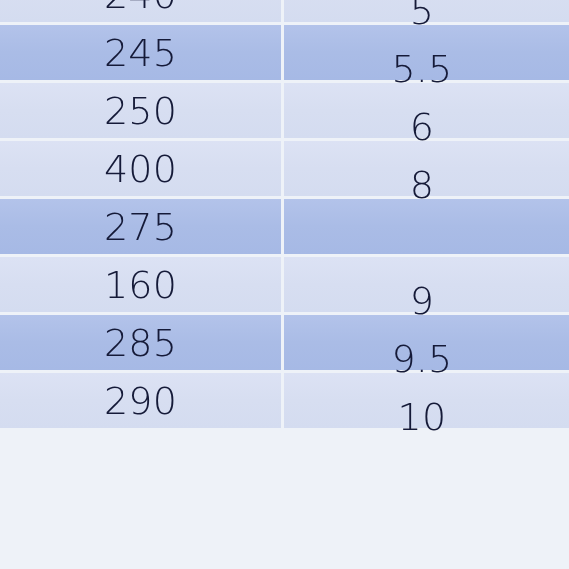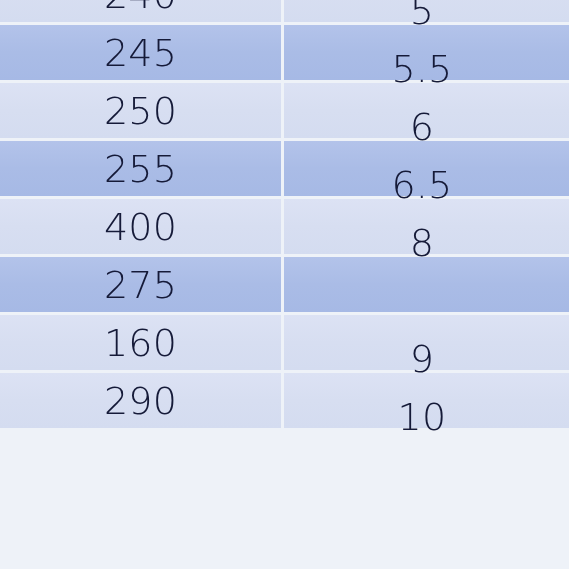--- a/index.html
+++ b/index.html
@@ -81,33 +81,33 @@
         <div class="cell cell-us">5</div>
       </div>
       <div class="conv-row shade-dark">
         <div class="cell cell-mm">245</div>
         <div class="cell cell-us">5.5</div>
       </div>
       <div class="conv-row shade-light">
         <div class="cell cell-mm">250</div>
         <div class="cell cell-us">6</div>
       </div>
-      <div class="conv-row shade-dark">
-        <div class="cell cell-mm">255</div>
-        <div class="cell cell-us">6.5</div>
-      </div>
       <div class="conv-row shade-light">
         <div class="cell cell-mm">400</div>
         <div class="cell cell-us">8</div>
       </div>
       <div class="conv-row shade-dark">
         <div class="cell cell-mm">275</div>
       </div>
       <div class="conv-row shade-light">
         <div class="cell cell-mm">160</div>
         <div class="cell cell-us">9</div>
       </div>
+      <div class="conv-row shade-dark">
+        <div class="cell cell-mm">285</div>
+        <div class="cell cell-us">9.5</div>
+      </div>
       <div class="conv-row shade-light">
         <div class="cell cell-mm">290</div>
         <div class="cell cell-us">10</div>
       </div>
     </div>
 </div>
 
 </body></html>

